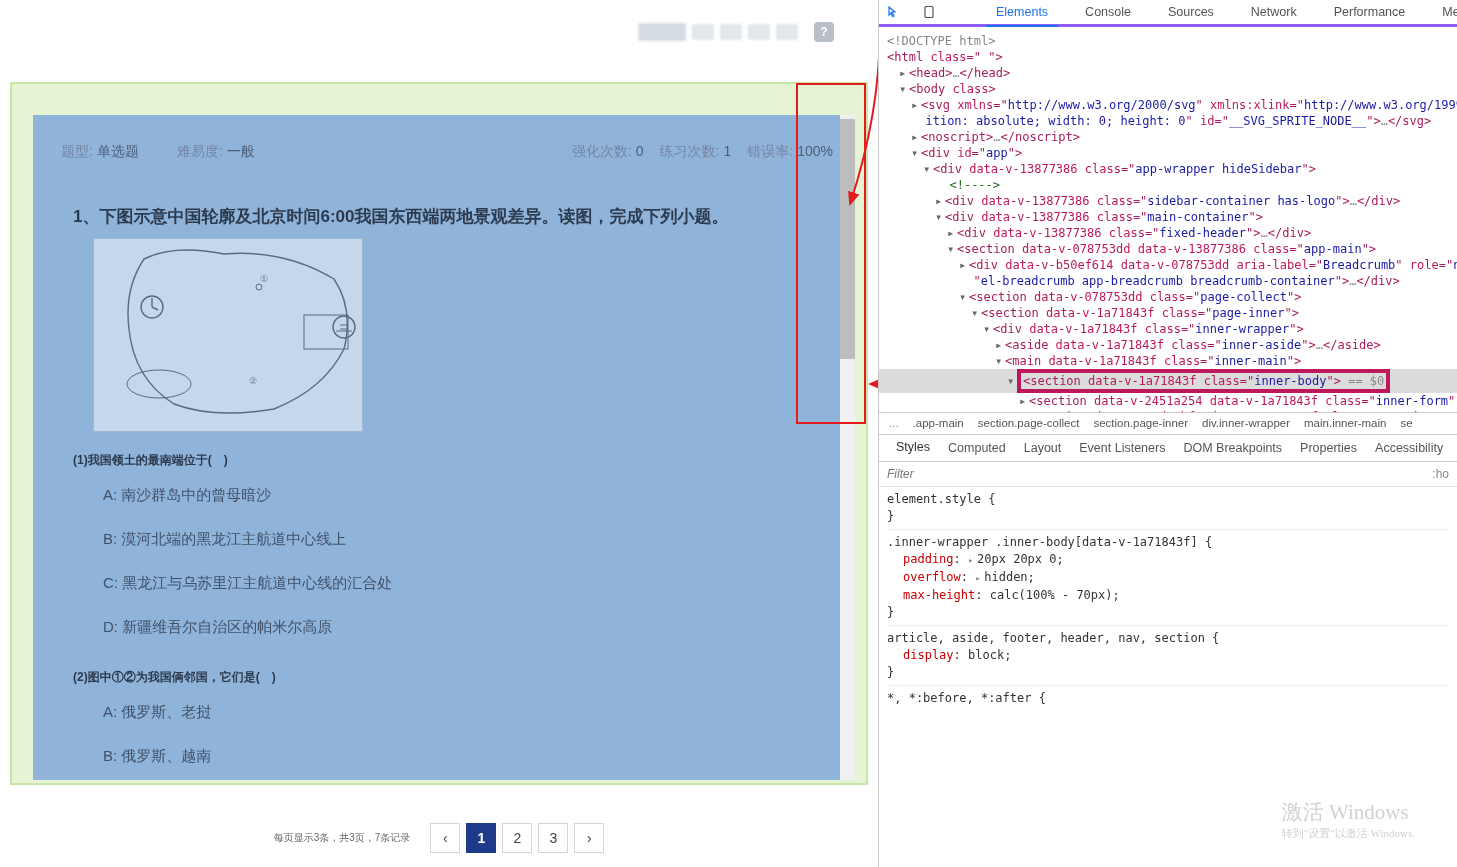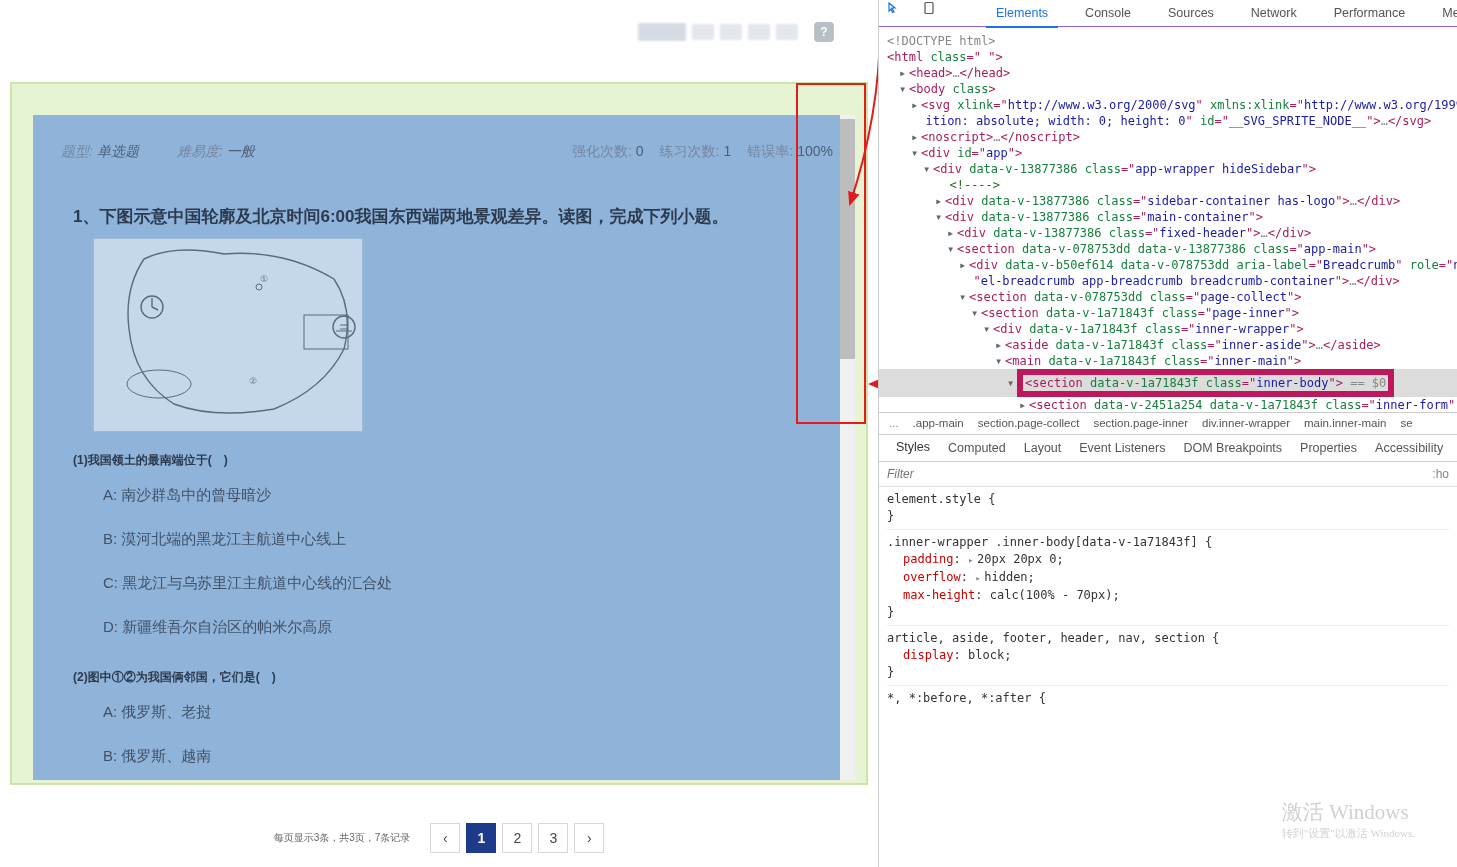--- a/index.html
+++ b/index.html
@@ -12,21 +12,21 @@
 .blur-pill { width: 48px; height: 18px; background: #d6dce3; border-radius: 2px; filter: blur(1px); }
 .blur-pill.sm { width: 22px; height: 16px; background: #e3e7ec; }
 .help-icon { width: 20px; height: 20px; border-radius: 4px; background: #b9bfc6; color: #fff; display: flex; align-items: center; justify-content: center; font-size: 12px; font-weight: bold; margin-left: 10px; }
 
 .page-body { position: absolute; left: 10px; top: 82px; right: 10px; bottom: 82px; border: 2px solid #c9e6a8; background: #e6f4d4; }
 .content-area { position: absolute; left: 21px; right: 11px; top: 31px; bottom: 3px; background: #90b3da; overflow: hidden; }
 .scrollbar { position: absolute; right: 0; top: 0; width: 15px; height: 100%; background: #f0f0f0; }
 .scroll-thumb { position: absolute; right: 0; top: 4px; width: 15px; height: 240px; background: #bdbdbd; border-radius: 1px; }
 
 .meta-row { display: flex; padding: 28px 22px 10px 28px; color: #6e7f92; font-size: 14px; }
-.meta-left { display: flex; gap: 38px; font-style: italic; }
+.meta-left { display: flex; gap: 38px; }
 .meta-right { margin-left: auto; display: flex; gap: 16px; }
 .meta-label { color: #7486a1; }
 .meta-val { color: #4b5f78; margin-left: 4px; }
 
 .q-title { font-size: 17px; font-weight: bold; color: #2b3a4e; padding: 32px 40px 8px 40px; line-height: 1.6; }
 .q-image { width: 270px; height: 194px; margin-left: 60px; background: #c5d7ea; border: 1px solid #9db9d6; position: relative; overflow: hidden; }
 .q-subtitle { font-size: 12px; font-weight: bold; color: #2b3a4e; padding: 20px 40px 4px 40px; }
 .q-option { font-size: 15px; color: #40526a; padding: 10px 40px 10px 70px; line-height: 1.6; }
 
 .pagination-row { position: absolute; left: 0; right: 0; bottom: 14px; display: flex; align-items: center; justify-content: center; gap: 6px; }
@@ -36,42 +36,42 @@
 
 
 .red-box { position: absolute; border: 2px solid #e41b1b; }
 .red-box.a { left: 879px; top: 2px; width: 50px; height: 22px; }
 .red-box.b { left: 796px; top: 83px; width: 70px; height: 341px; }
 .red-arrow { position: absolute; pointer-events: none; }
 .red-annot { position: absolute; left: 1282px; top: 351px; color: #e41b1b; font-size: 13px; font-weight: bold; }
 
 
 .devtools { position: absolute; left: 878px; top: 0; right: 0; height: 867px; background: #fff; border-left: 1px solid #ccc; display: flex; flex-direction: column; }
-.dt-tabs { height: 27px; border-bottom: 1px solid #8b5cf6; display: flex; align-items: flex-start; padding-left: 8px; gap: 17px; font-size: 12.5px; color: #555; }
+.dt-tabs { height: 27px; border-bottom: 3px solid #8b5cf6; display: flex; align-items: center; padding-left: 8px; gap: 17px; font-size: 12.5px; color: #555; }
 .dt-tab-icon { width: 16px; height: 16px; margin-right: 4px; display: inline-flex; align-items: center; justify-content: center; }
 .dt-tab { padding: 6px 10px; cursor: pointer; color: #555; }
 .dt-tab.active { color: #1a73e8; border-bottom: 2px solid #1a73e8; margin-bottom: -1px; }
 .dt-more { margin-left: 4px; padding: 4px 6px; }
 
 .dom-tree { flex: 1; overflow: auto; font-family: Menlo, Consolas, monospace; font-size: 12px; line-height: 16px; padding: 6px 0 6px 0; max-height: 538px; }
 .dom-line { white-space: nowrap; padding: 0 4px; }
 .dom-line.sel { background: #dcdcdc; position: relative; }
 .sel-marker { position: absolute; left: -6px; color: #888; font-size: 11px; }
 .tri { display: inline-block; width: 10px; color: #666; user-select: none; }
 .i0 { padding-left: 8px; } .i1 { padding-left: 20px; } .i2 { padding-left: 32px; } .i3 { padding-left: 44px; }
 .i4 { padding-left: 56px; } .i5 { padding-left: 68px; } .i6 { padding-left: 80px; } .i7 { padding-left: 92px; }
 .i8 { padding-left: 104px; } .i9 { padding-left: 116px; } .i10 { padding-left: 128px; } .i11 { padding-left: 140px; }
 .tkp { color: #a71d5d; } 
 .tkt { color: #a71d5d; } 
-.tka { color: #15803d; } 
+.tka { color: #be185d; } 
 .tkv { color: #1a1aa6; } 
 .tkg { color: #888; } 
 .tke { color: #236e25; } 
 .sel-eq { color: #888; }
-.sel-box { border: 6px solid #be185d; display: inline-block; padding: 0 2px; }
+.sel-box { border: 4px solid #be185d; display: inline-block; padding: 0 2px; }
 
 .breadcrumb { height: 23px; border-top: 1px solid #ccc; border-bottom: 1px solid #ccc; display: flex; align-items: center; font-size: 11.5px; color: #555; overflow: hidden; padding-left: 10px; gap: 14px; }
 .breadcrumb span { white-space: nowrap; }
 .breadcrumb .ell { color: #888; }
 
 .styles-tabs { height: 27px; border-bottom: 1px solid #ccc; display: flex; align-items: center; font-size: 12.5px; color: #555; padding-left: 8px; }
 .styles-tab { padding: 20px 9px; cursor: pointer; }
 .styles-tab.active { color: #333; border-bottom: 2px solid #1a73e8; font-weight: 500; }
 
 .filter-row { height: 25px; border-bottom: 1px solid #e3e3e3; display: flex; align-items: center; font-size: 12px; color: #999; padding: 0 8px; }
@@ -203,21 +203,21 @@
     <span class="dt-tab">Performance</span>
     <span class="dt-tab">Memory</span>
     <span class="dt-more">»</span>
   </div>
 
   <div class="dom-tree">
     <div class="dom-line i0"><span class="tkg">&lt;!DOCTYPE html&gt;</span></div>
     <div class="dom-line i0"><span class="tkp">&lt;</span><span class="tkt">html</span> <span class="tka">class</span><span class="tkp">="</span><span class="tkv"> </span><span class="tkp">"&gt;</span></div>
     <div class="dom-line i1"><span class="tri">▸</span><span class="tkp">&lt;</span><span class="tkt">head</span><span class="tkp">&gt;</span><span class="tkg">…</span><span class="tkp">&lt;/</span><span class="tkt">head</span><span class="tkp">&gt;</span></div>
     <div class="dom-line i1"><span class="tri">▾</span><span class="tkp">&lt;</span><span class="tkt">body</span> <span class="tka">class</span><span class="tkp">&gt;</span></div>
-    <div class="dom-line i2"><span class="tri">▸</span><span class="tkp">&lt;</span><span class="tkt">svg</span> <span class="tka">xlink</span><span class="tkp">="</span><span class="tkv">http://www.w3.org/2000/svg</span><span class="tkp">"</span> <span class="tka">xmlns:xlink</span><span class="tkp">="</span><span class="tkv">http://www.w3.org/1999/x</span></div>
+    <div class="dom-line i2"><span class="tri">▸</span><span class="tkp">&lt;</span><span class="tkt">svg</span> <span class="tka">xmlns</span><span class="tkp">="</span><span class="tkv">http://www.w3.org/2000/svg</span><span class="tkp">"</span> <span class="tka">xmlns:xlink</span><span class="tkp">="</span><span class="tkv">http://www.w3.org/1999/x</span></div>
     <div class="dom-line i2">&nbsp;&nbsp;<span class="tkv">ition: absolute; width: 0; height: 0</span><span class="tkp">"</span> <span class="tka">id</span><span class="tkp">="</span><span class="tkv">__SVG_SPRITE_NODE__</span><span class="tkp">"&gt;</span><span class="tkg">…</span><span class="tkp">&lt;/</span><span class="tkt">svg</span><span class="tkp">&gt;</span></div>
     <div class="dom-line i2"><span class="tri">▸</span><span class="tkp">&lt;</span><span class="tkt">noscript</span><span class="tkp">&gt;</span><span class="tkg">…</span><span class="tkp">&lt;/</span><span class="tkt">noscript</span><span class="tkp">&gt;</span></div>
     <div class="dom-line i2"><span class="tri">▾</span><span class="tkp">&lt;</span><span class="tkt">div</span> <span class="tka">id</span><span class="tkp">="</span><span class="tkv">app</span><span class="tkp">"&gt;</span></div>
     <div class="dom-line i3"><span class="tri">▾</span><span class="tkp">&lt;</span><span class="tkt">div</span> <span class="tka">data-v-13877386</span> <span class="tka">class</span><span class="tkp">="</span><span class="tkv">app-wrapper hideSidebar</span><span class="tkp">"&gt;</span></div>
     <div class="dom-line i4">&nbsp;&nbsp;<span class="tke">&lt;!----&gt;</span></div>
     <div class="dom-line i4"><span class="tri">▸</span><span class="tkp">&lt;</span><span class="tkt">div</span> <span class="tka">data-v-13877386</span> <span class="tka">class</span><span class="tkp">="</span><span class="tkv">sidebar-container has-logo</span><span class="tkp">"&gt;</span><span class="tkg">…</span><span class="tkp">&lt;/</span><span class="tkt">div</span><span class="tkp">&gt;</span></div>
     <div class="dom-line i4"><span class="tri">▾</span><span class="tkp">&lt;</span><span class="tkt">div</span> <span class="tka">data-v-13877386</span> <span class="tka">class</span><span class="tkp">="</span><span class="tkv">main-container</span><span class="tkp">"&gt;</span></div>
     <div class="dom-line i5"><span class="tri">▸</span><span class="tkp">&lt;</span><span class="tkt">div</span> <span class="tka">data-v-13877386</span> <span class="tka">class</span><span class="tkp">="</span><span class="tkv">fixed-header</span><span class="tkp">"&gt;</span><span class="tkg">…</span><span class="tkp">&lt;/</span><span class="tkt">div</span><span class="tkp">&gt;</span></div>
     <div class="dom-line i5"><span class="tri">▾</span><span class="tkp">&lt;</span><span class="tkt">section</span> <span class="tka">data-v-078753dd</span> <span class="tka">data-v-13877386</span> <span class="tka">class</span><span class="tkp">="</span><span class="tkv">app-main</span><span class="tkp">"&gt;</span></div>
     <div class="dom-line i6"><span class="tri">▸</span><span class="tkp">&lt;</span><span class="tkt">div</span> <span class="tka">data-v-b50ef614</span> <span class="tka">data-v-078753dd</span> <span class="tka">aria-label</span><span class="tkp">="</span><span class="tkv">Breadcrumb</span><span class="tkp">"</span> <span class="tka">role</span><span class="tkp">="</span><span class="tkv">nav</span></div>

